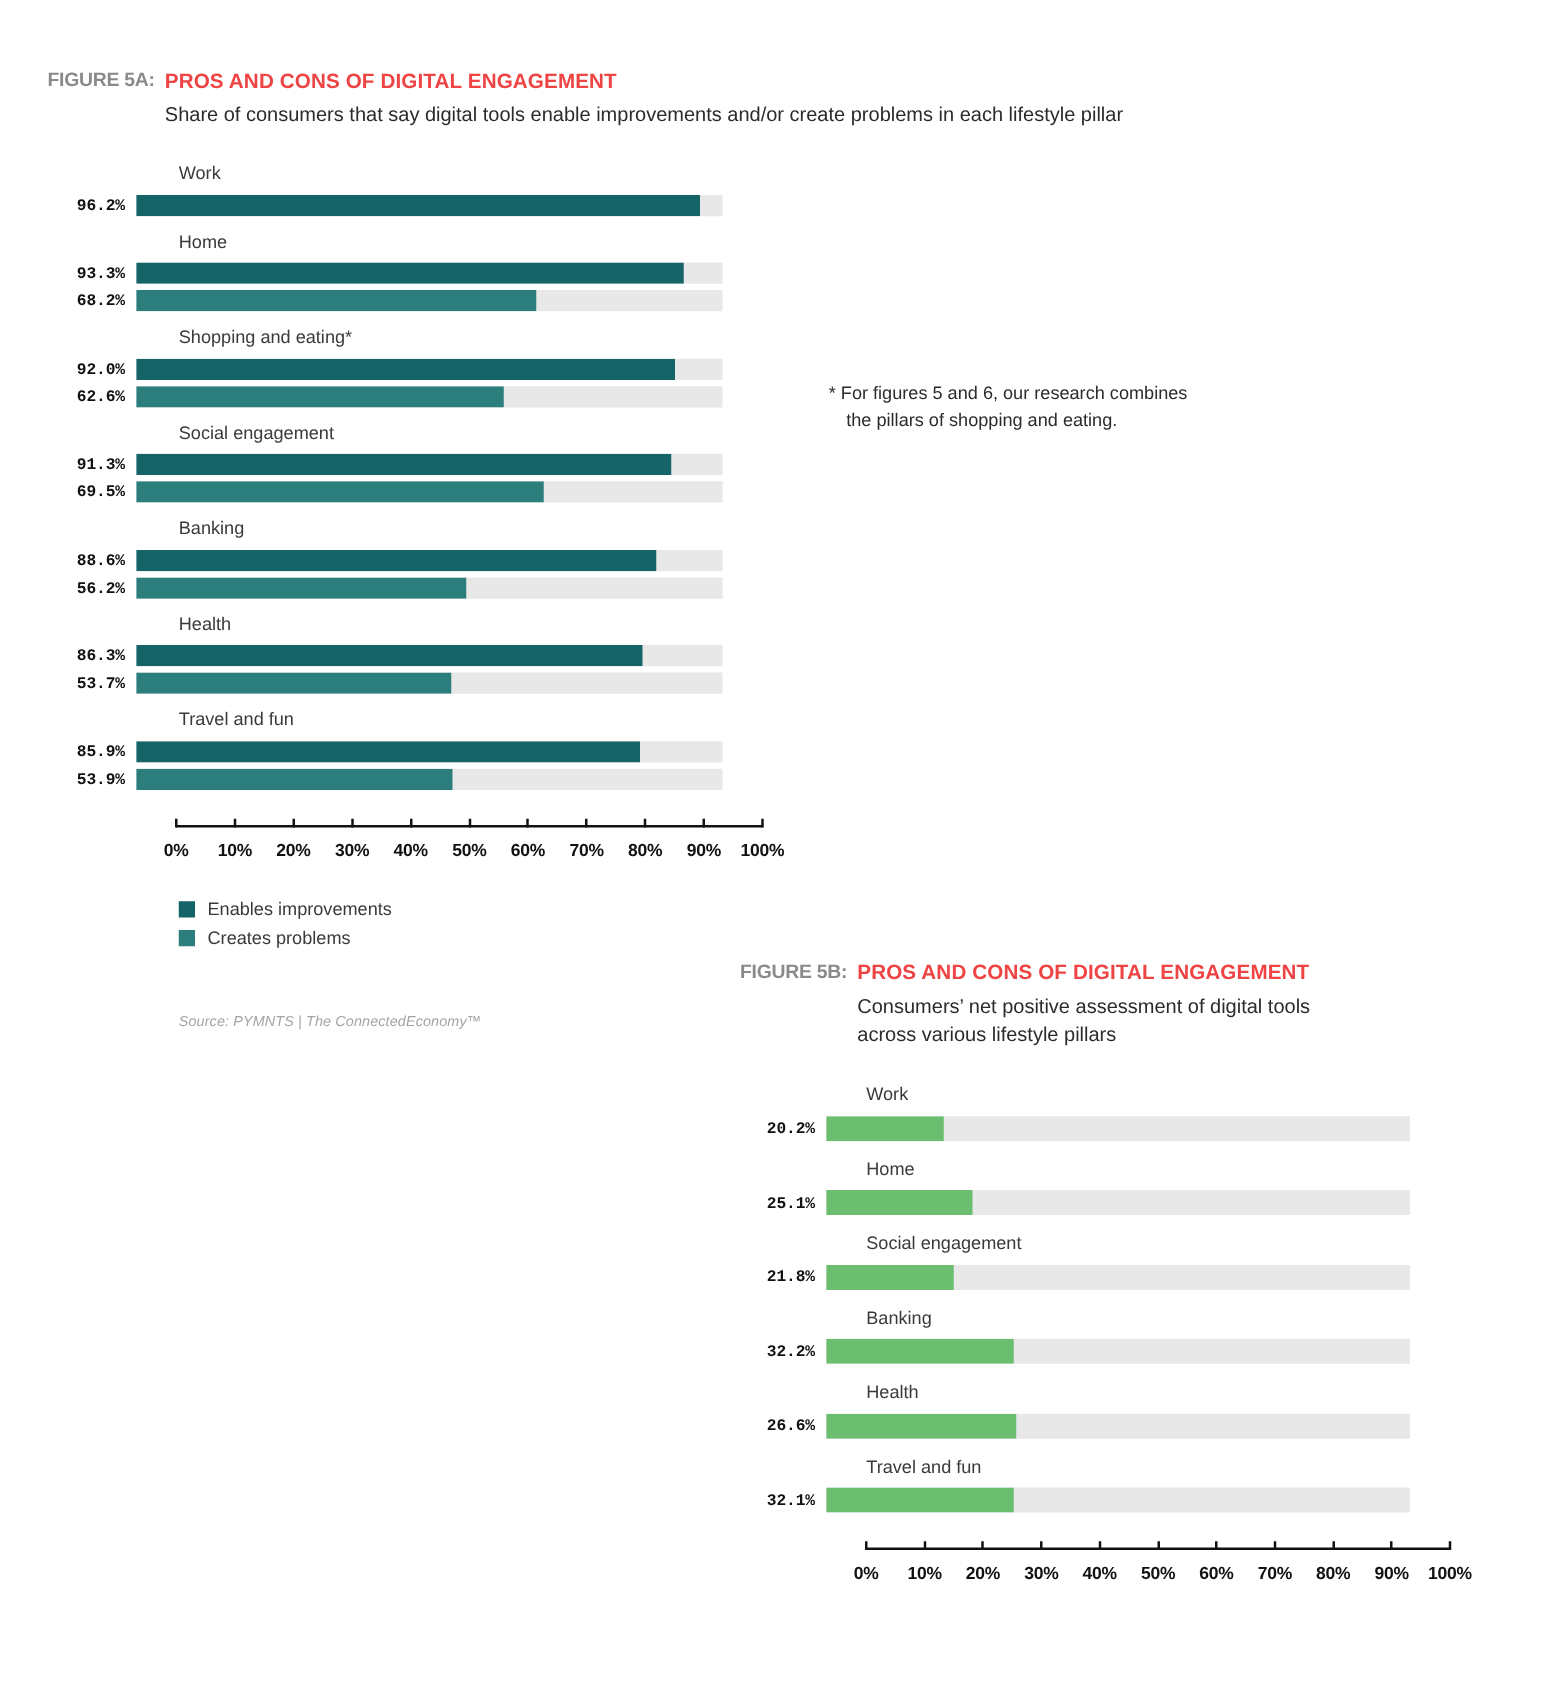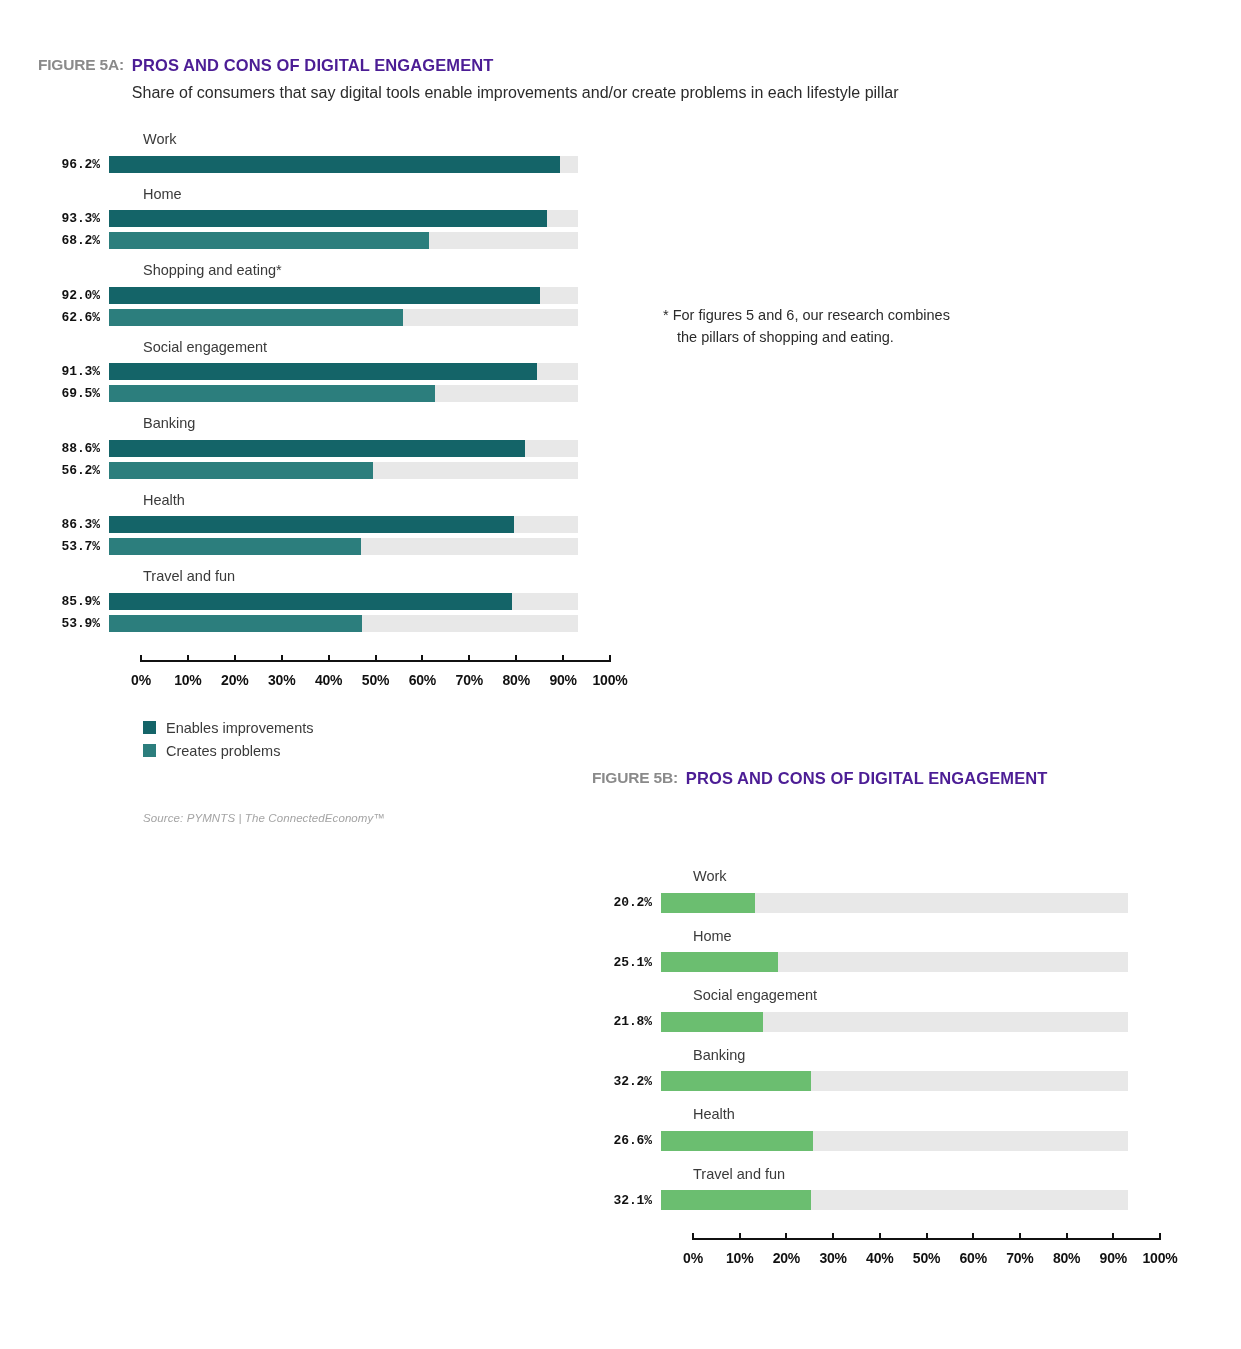--- a/index.html
+++ b/index.html
@@ -30,21 +30,21 @@
     white-space: nowrap;
     line-height: 1.25;
   }
   .fig-titles {
     margin-left: 8px;
   }
   .fig-title {
     font-weight: bold;
     font-size: 16.5px;
     letter-spacing: 0.1px;
-    color: #4c1d95;
+    color: #ef4444;
     line-height: 1.25;
     white-space: nowrap;
   }
   .fig-sub {
     font-size: 16px;
     color: #2b2b2b;
     line-height: 1.45;
     margin-top: 5px;
     font-weight: 400;
   }
@@ -338,20 +338,24 @@
   <span>* For figures 5 and 6, our research combines</span>
   <span class="fn-ind">the pillars of shopping and eating.</span>
 </div>
 
 <div id="source">Source: PYMNTS | The ConnectedEconomy™</div>
 
 <div class="fig-head" id="head-5b" style="left:592px; top:768px;">
   <div class="fig-tag">FIGURE 5B:</div>
   <div class="fig-titles">
     <div class="fig-title">PROS AND CONS OF DIGITAL ENGAGEMENT</div>
+    <div class="fig-sub">
+      <span>Consumers’ net positive assessment of digital tools</span><br>
+      <span>across various lifestyle pillars</span>
+    </div>
   </div>
 </div>
 
 <div class="chart" id="chart-5b">
   <div id="groups-5b">
       <div class="group">
         <div class="group-label">Work</div>
         <div class="bar-row">
           <div class="val">20.2%</div>
           <div class="track" style="background: rgb(232, 232, 232);">

